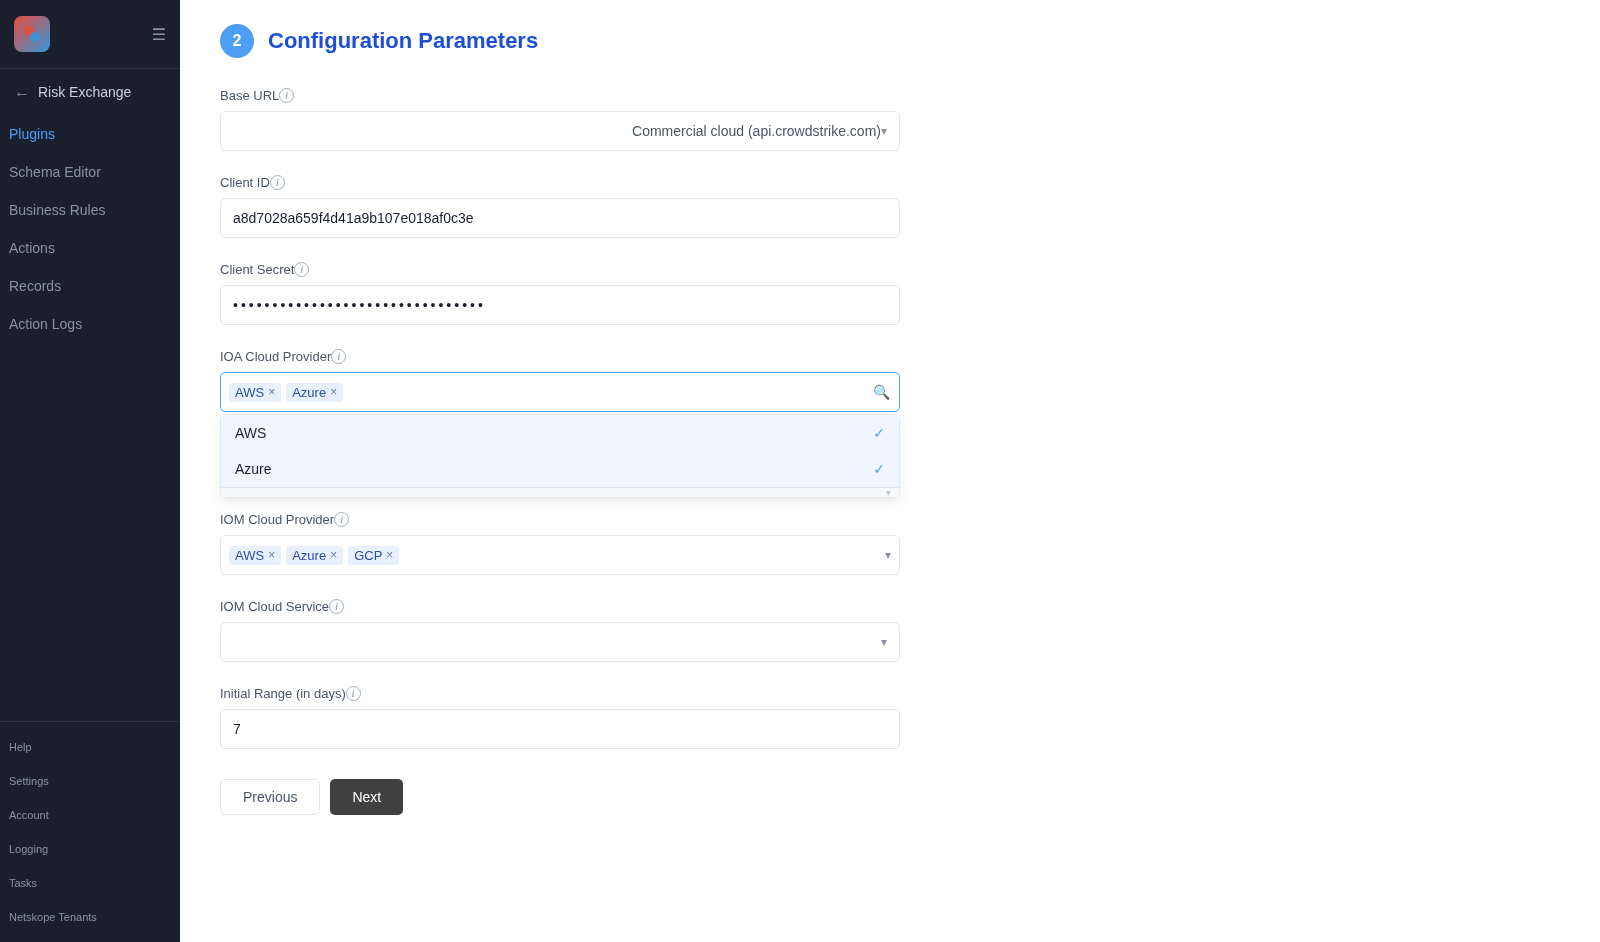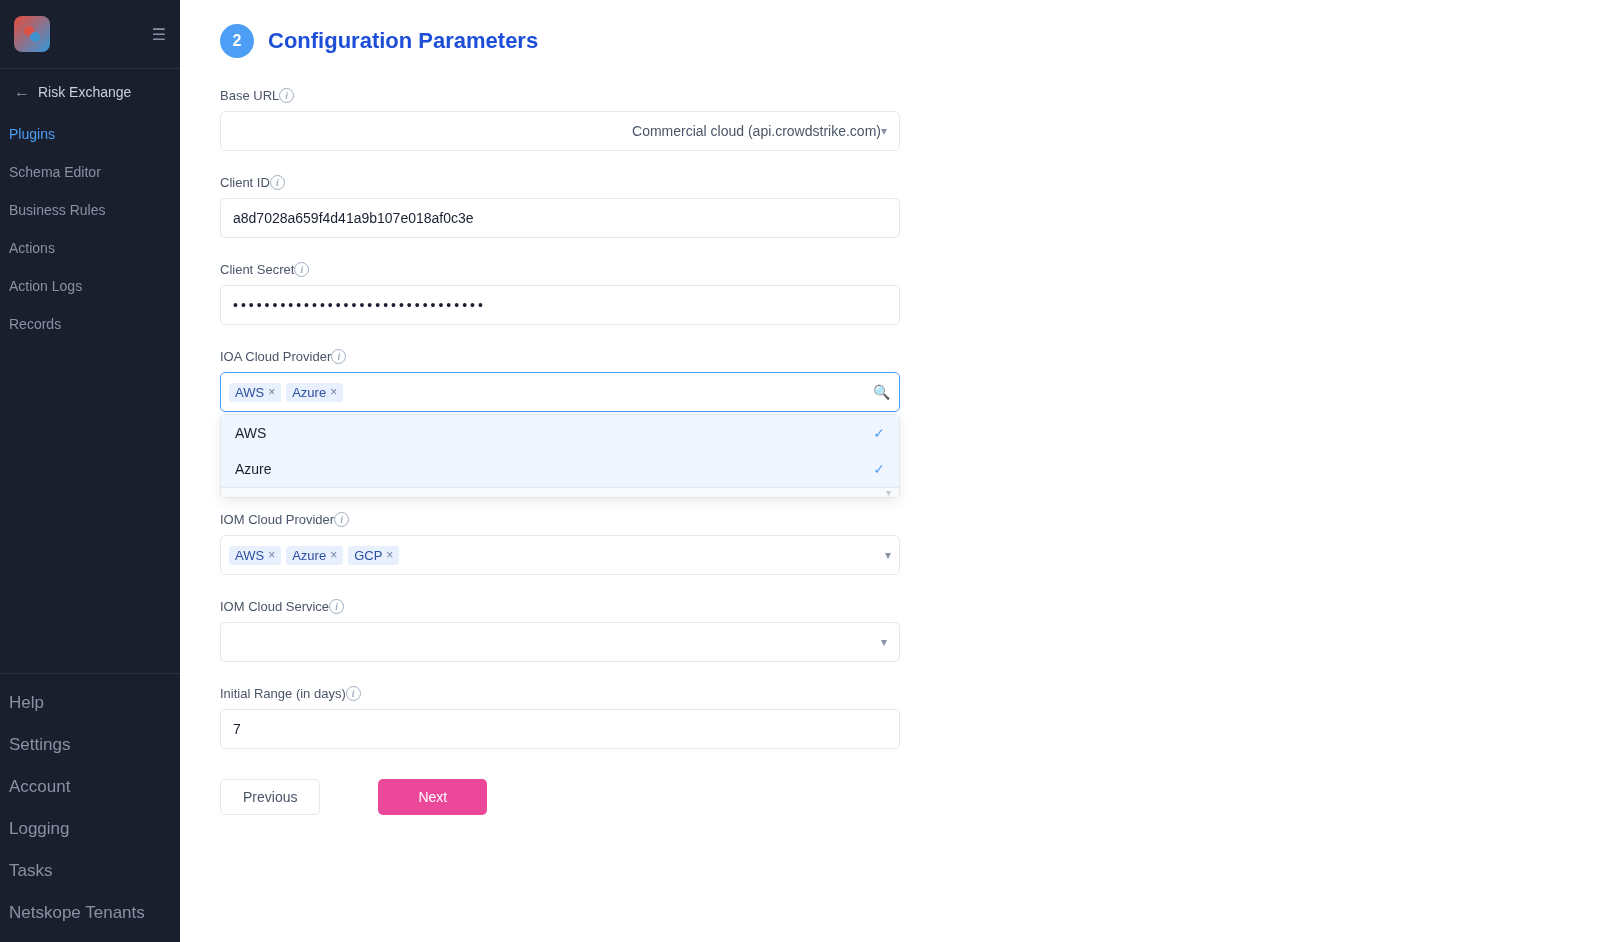--- a/index.html
+++ b/index.html
@@ -58,21 +58,21 @@
       color: #8892a4;
       font-size: 14px;
       cursor: pointer;
       transition: background 0.15s;
     }
     .sidebar-item.active { color: #4d9ef5; font-weight: 500; }
     .sidebar-bottom {
       border-top: 1px solid #2a3040;
       padding: 8px 0;
     }
-    .sidebar-bottom .sidebar-item { font-size: 17px; }
+    .sidebar-bottom .sidebar-item { font-size: 11px; }
 
     
     .main-content {
       flex: 1;
       background: #fff;
       overflow-y: auto;
       padding: 24px 40px 60px 40px;
     }
 
     
@@ -252,29 +252,28 @@
       padding: 9px 22px;
       border: 1px solid #e2e8f0;
       border-radius: 5px;
       background: #fff;
       font-size: 14px;
       color: #4a5568;
       cursor: pointer;
       font-weight: 500;
     }
     .btn-next {
-      padding: 9px 40px;
+      padding: 9px 22px;
       border: none;
       border-radius: 5px;
-      background: #ec4899;
+      background: #404040;
       font-size: 14px;
       color: #fff;
       cursor: pointer;
       font-weight: 500;
-      margin-left: 48px;
     }
   </style>
 </head>
 <body>
 
 <aside class="sidebar">
   <div class="sidebar-logo">
     <div class="logo-icon">
       <svg width="22" height="22" viewBox="0 0 22 22" fill="none">
         <circle cx="8" cy="8" r="5" fill="#e74c3c" opacity="0.85"></circle>
@@ -294,24 +293,24 @@
     <div class="sidebar-item">
       <span>Schema Editor</span>
     </div>
     <div class="sidebar-item">
       <span>Business Rules</span>
     </div>
     <div class="sidebar-item">
       <span>Actions</span>
     </div>
     <div class="sidebar-item">
+      <span>Records</span>
+    </div>
+    <div class="sidebar-item">
       <span>Action Logs</span>
-    </div>
-    <div class="sidebar-item">
-      <span>Records</span>
     </div>
   </nav>
   <div class="sidebar-bottom">
     <div class="sidebar-item">
       <span>Help</span>
     </div>
     <div class="sidebar-item">
       <span>Settings</span>
     </div>
     <div class="sidebar-item">

